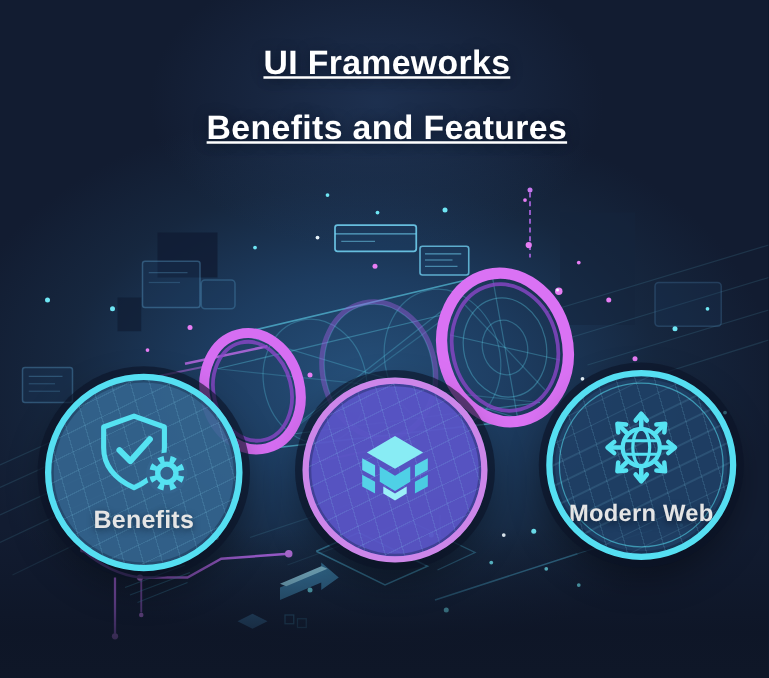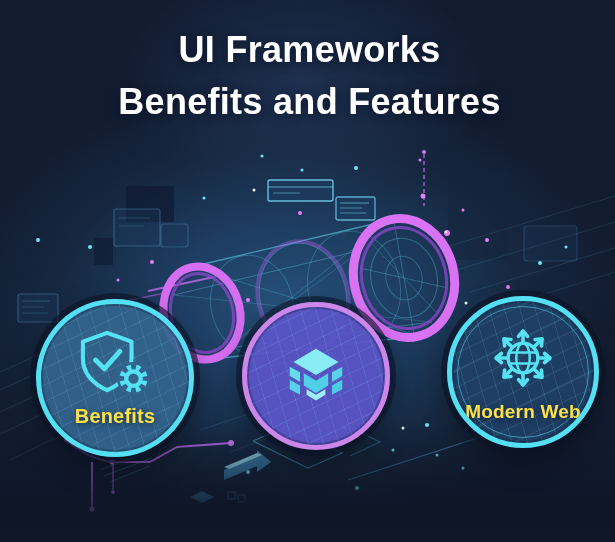--- a/index.html
+++ b/index.html
@@ -12,22 +12,22 @@
   }
   #stage::after{ 
     content:"";position:absolute;left:0;right:0;bottom:0;height:120px;pointer-events:none;
     background:linear-gradient(to bottom, rgba(14,22,40,0) 0%, rgba(13,20,36,.75) 70%, #0f1728 100%);
   }
   .bg-art{position:absolute;inset:0;width:615px;height:542px;}
 
   
   .header{position:absolute;top:0;left:0;right:0;text-align:center;z-index:5;}
   .title{
-    margin:24px 0 0 4px;font-size:36px;line-height:52px;font-weight:700;color:#ffffff;
-    letter-spacing:.3px;text-shadow:0 2px 10px rgba(5,12,26,.6);
+    margin:24px 0 0 4px;font-size:27px;line-height:52px;font-weight:700;color:#ffffff;
+    letter-spacing:.3px;text-shadow:0 2px 10px rgba(5,12,26,.6);text-decoration:underline;
   }
   .subtitle{
     margin:11px 0 0 0;font-size:16.5px;font-weight:400;color:#dde6f2;
     letter-spacing:.2px;text-shadow:0 1px 6px rgba(5,12,26,.6);
   }
 
   
   .badge{
     position:absolute;border-radius:50%;border:5px solid #55dff2;
     display:flex;flex-direction:column;align-items:center;justify-content:center;
@@ -38,27 +38,27 @@
   .badge::before{ 
     content:"";position:absolute;inset:-35%;
     background-image:
       repeating-linear-gradient(0deg, rgba(140,225,250,.12) 0 1px, transparent 1px 15px),
       repeating-linear-gradient(90deg, rgba(140,225,250,.12) 0 1px, transparent 1px 15px);
     transform:rotate(-26deg) skewX(-10deg);
   }
   .badge>*{position:relative;z-index:1;}
   #badge-benefits{left:36px;top:299px;width:148px;height:148px;}
   #badge-features{left:242px;top:302px;width:138px;height:138px;}
-  #badge-modernweb{left:447px;top:296px;width:142px;height:142px;}
+  #badge-modernweb{left:437px;top:296px;width:142px;height:142px;}
   #badge-modernweb::after{
     content:"";position:absolute;inset:5px;border-radius:50%;
     border:1.5px solid rgba(86,222,242,.55);z-index:0;
   }
   .badge-label{
-    font-size:20px;font-weight:700;color:#fde047;letter-spacing:.2px;
+    font-size:20px;font-weight:700;color:#e5e5e5;letter-spacing:.2px;
     text-shadow:0 2px 6px rgba(5,12,26,.55);white-space:nowrap;
   }
   #badge-modernweb .badge-label{font-size:19px;}
   .icon-stroke{stroke:#55e2f2;fill:none;stroke-linecap:round;stroke-linejoin:round;}
 </style>
 </head>
 <body>
 
 <div id="stage">
 

